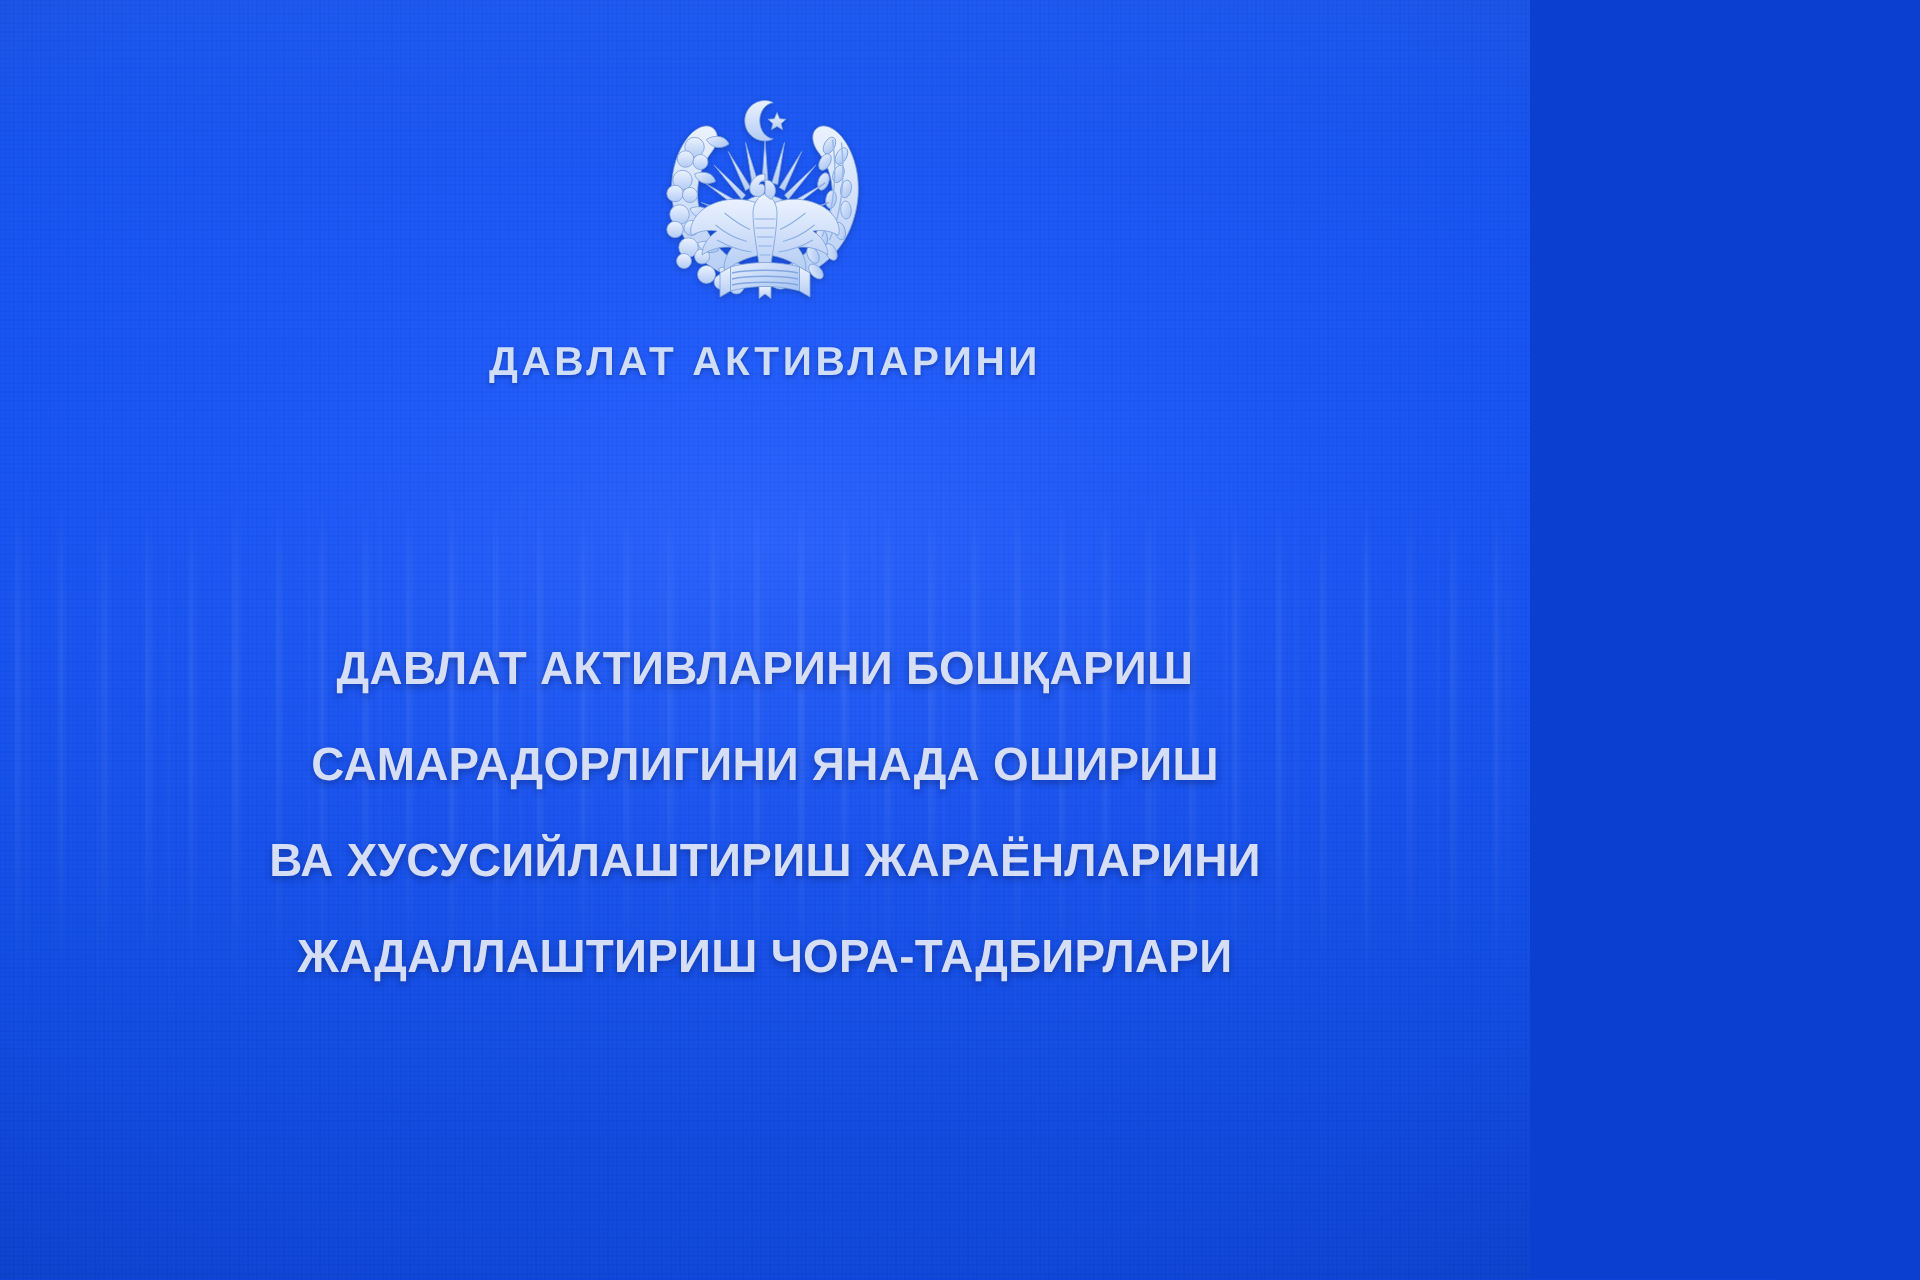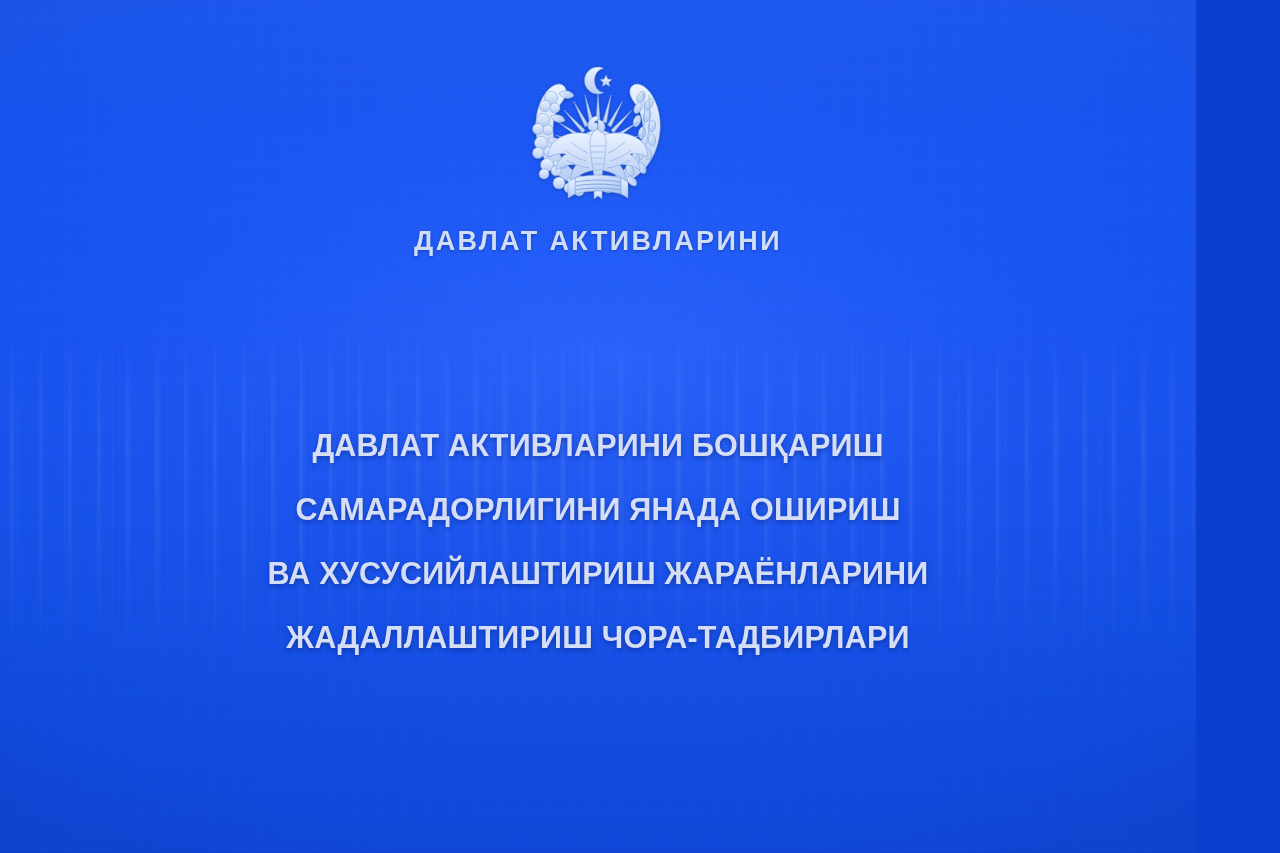--- a/index.html
+++ b/index.html
@@ -8,21 +8,21 @@
     padding: 0;
     background: #0b3fd0;
   }
   body {
     font-family: "Liberation Sans", "DejaVu Sans", sans-serif;
   }
 
   
   #screen {
     position: relative;
-    width: 1196px;
+    width: 1020px;
     height: 853px;
     overflow: hidden;
     background: #1450f0;
     user-select: none;
   }
 
   
   .bg-base {
     position: absolute;
     inset: 0;

